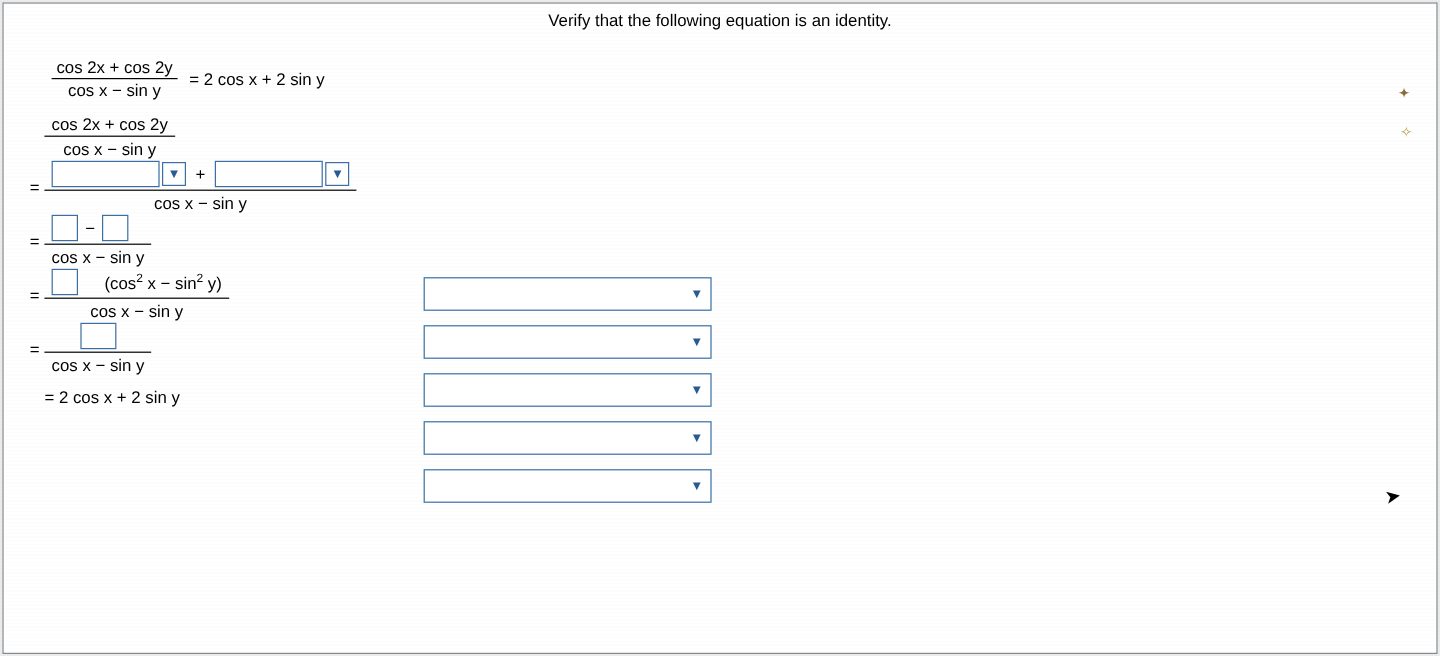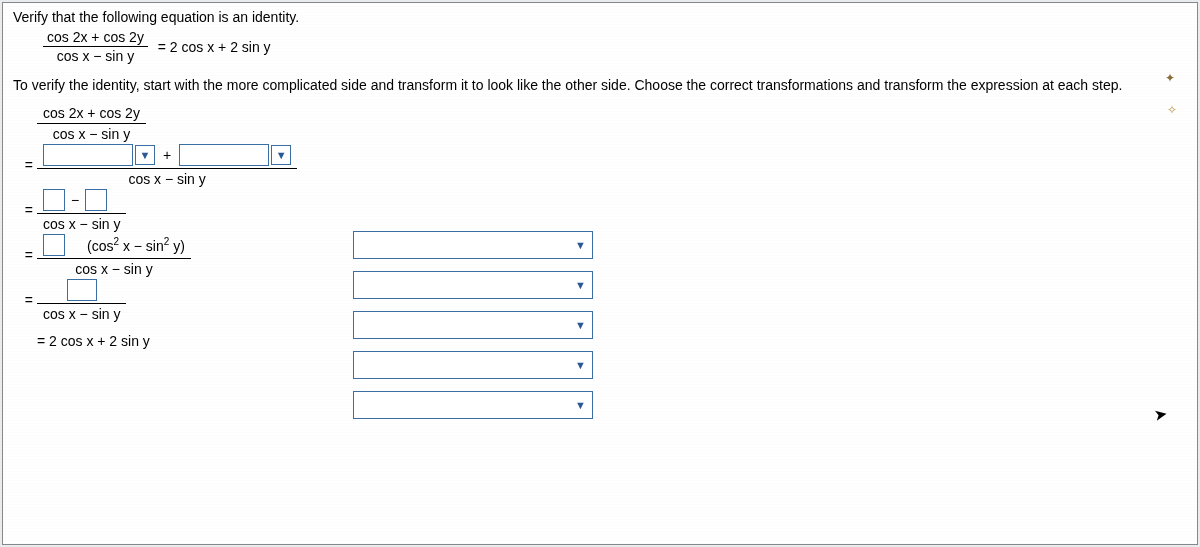--- a/index.html
+++ b/index.html
@@ -15,21 +15,21 @@
   }
   .page {
     background: #fff;
     border: 1px solid #888;
     margin: 2px;
     padding: 6px 10px 10px 10px;
     height: 543px;
     position: relative;
     background-image: repeating-linear-gradient(0deg, rgba(0,0,0,0.01) 0, rgba(0,0,0,0.01) 1px, transparent 1px, transparent 3px);
   }
-  .prompt { margin-bottom: 4px; }
+  .prompt { margin-bottom: 23px; text-align: center; }
   .eq-frac {
     display: inline-block;
     vertical-align: middle;
     text-align: center;
     margin: 0 4px;
   }
   .eq-frac .num { display:block; padding: 0 4px 1px 4px; }
   .eq-frac .den { display:block; border-top: 1px solid #000; padding: 1px 4px 0 4px; }
   .eq-line { margin: 0 0 12px 26px; font-family: Arial, sans-serif; }
   .eq-line .rhs { vertical-align: middle; margin-left: 2px; }
@@ -81,21 +81,20 @@
   <div class="prompt">Verify that the following equation is an identity.</div>
 
   <div class="eq-line">
     <span class="eq-frac">
       <span class="num">cos 2x + cos 2y</span>
       <span class="den">cos x − sin y</span>
     </span>
     <span class="rhs">= 2 cos x + 2 sin y</span>
   </div>
 
-  <div class="instr">To verify the identity, start with the more complicated side and transform it to look like the other side. Choose the correct transformations and transform the expression at each step.</div>
 
   <div class="work">
 
     <div class="row">
       <div class="eqcol"></div>
       <div class="mathcol">
         <span class="frac-wrap">
           <span class="fn">cos 2x + cos 2y</span>
           <span class="fd">cos x − sin y</span>
         </span>

